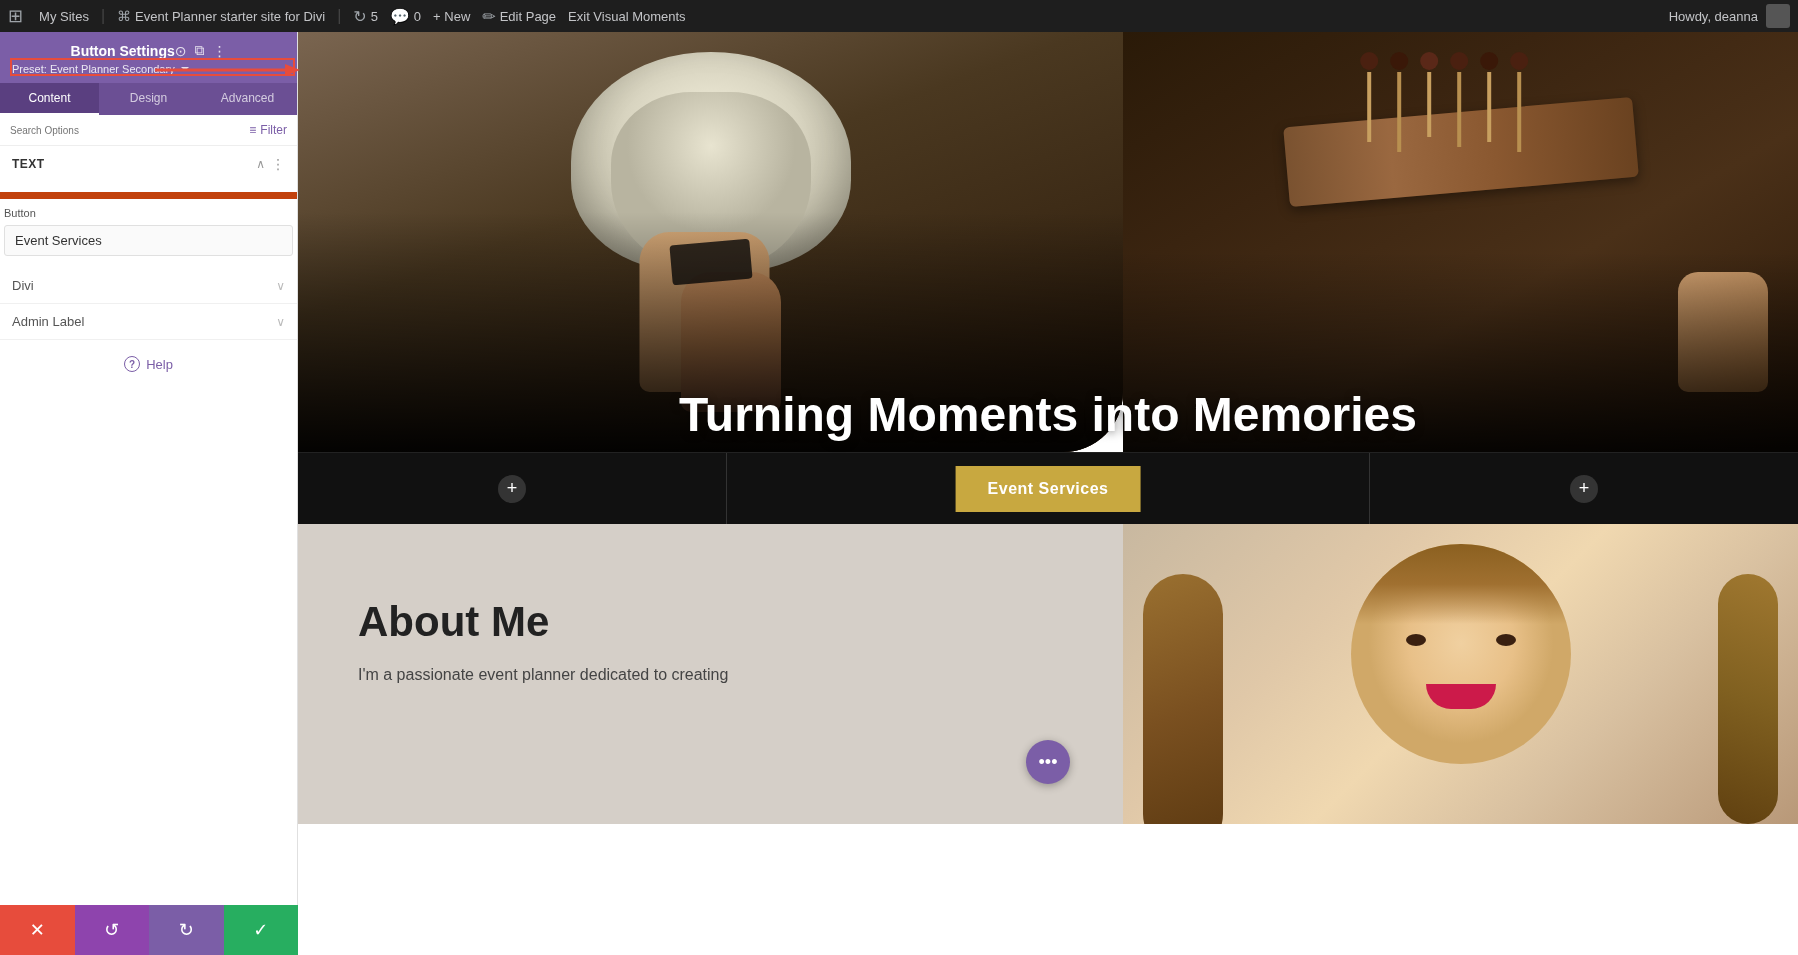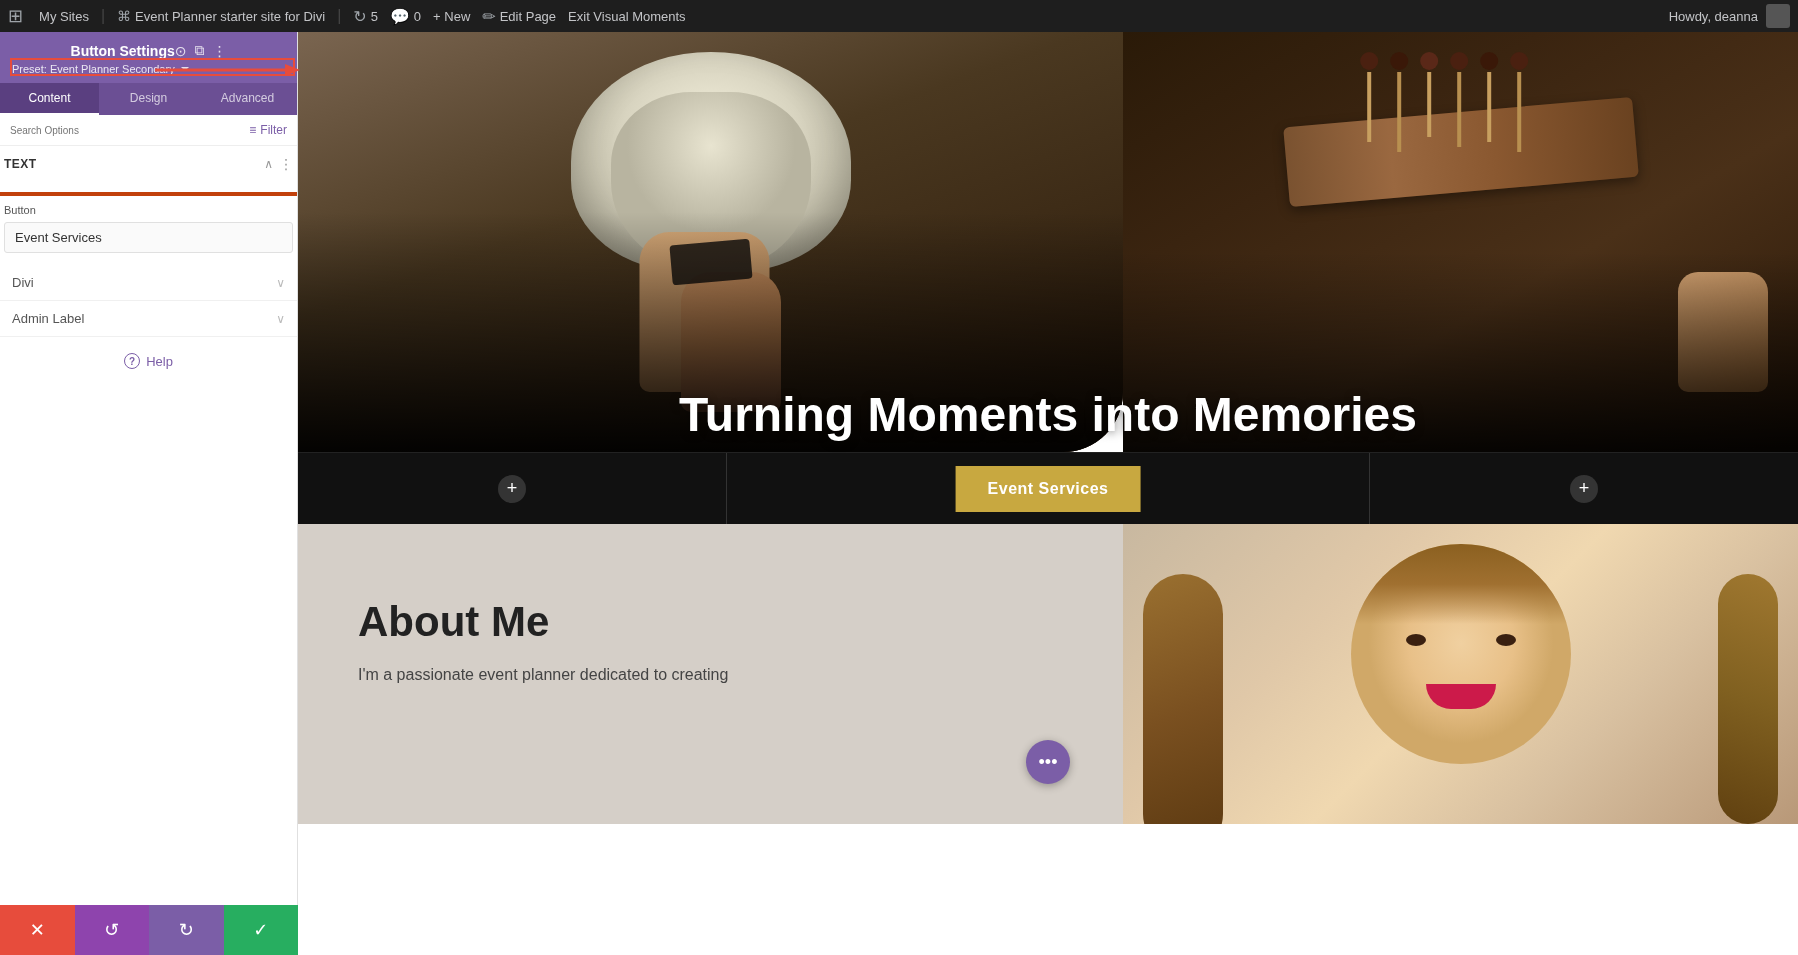--- a/index.html
+++ b/index.html
@@ -144,22 +144,22 @@
       gap: 4px;
       color: #7b5ea7;
       font-size: 12px;
       cursor: pointer;
       background: none;
       border: none;
     }
 
     
     .panel-section {
-      padding: 10px 4px;
-      border-bottom: 4px solid #c2410c;
+      padding: 10px 12px;
+      border-bottom: 7px solid #c2410c;
     }
     .section-header {
       display: flex;
       align-items: center;
       justify-content: space-between;
       margin-bottom: 10px;
     }
     .section-title {
       font-size: 12px;
       font-weight: 600;

